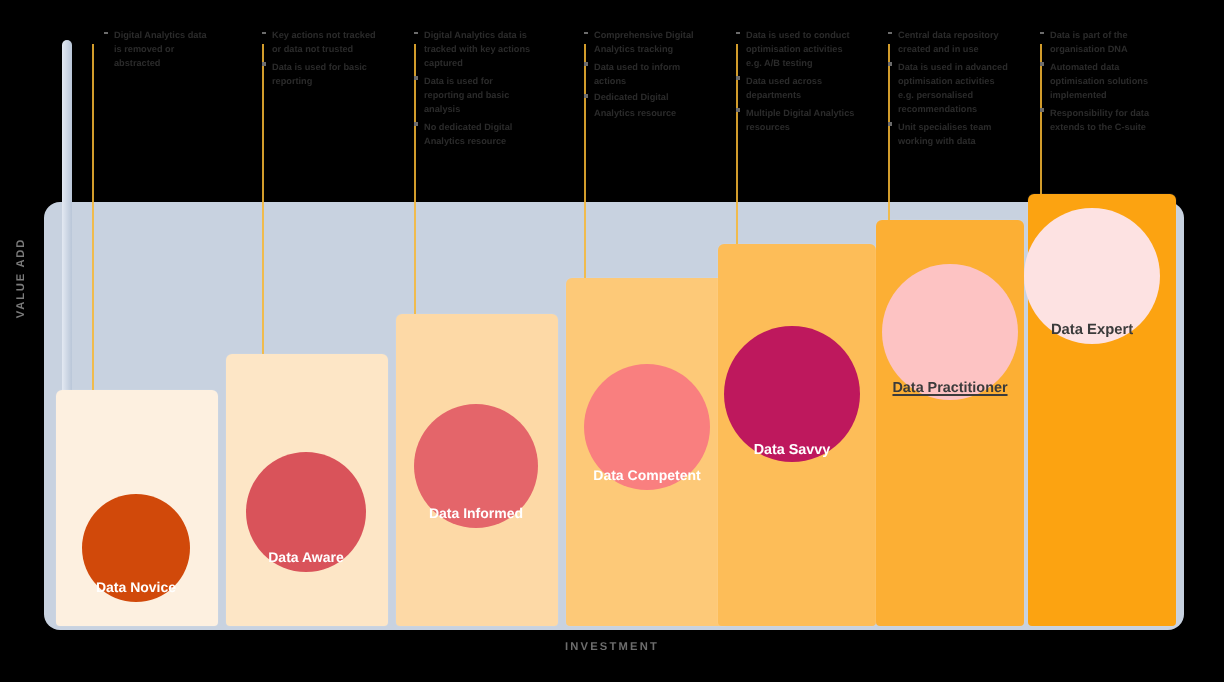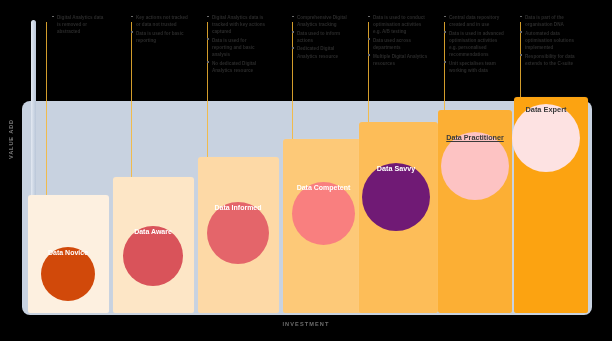--- a/index.html
+++ b/index.html
@@ -37,21 +37,21 @@
   
   .bar{
     position:absolute;border-radius:3px 3px 2px 2px;
     box-shadow:0 0 0 .5px rgba(255,255,255,.05);
   }
   
   .leader{position:absolute;width:1px;background:#f7b733;opacity:.85;}
   
   .bubble{
     position:absolute;border-radius:50%;
-    display:flex;align-items:flex-start;justify-content:center;
+    display:flex;align-items:flex-end;justify-content:center;
     text-align:center;font-weight:bold;line-height:1.15;
     padding:2px;box-sizing:border-box;
   }
   
   .col{position:absolute;color:#2b2b2b;font-size:4.6px;line-height:1.55;}
   .col ul{margin:0;padding:0;list-style:none;}
   .col li{position:relative;padding-left:5px;margin-bottom:1.5px;font-weight:bold;}
   .col li:before{
     content:"";position:absolute;left:0;top:1.6px;
     width:1.6px;height:1.6px;background:#6c6c6c;
@@ -91,21 +91,21 @@
       </div>
       <div class="bubble" style="left: 123px; top: 226px; width: 60px; height: 60px; background: rgb(217, 83, 90); color: rgb(255, 255, 255); font-size: 7px;">
         <span>Data Aware</span>
       </div>
       <div class="bubble" style="left: 207px; top: 202px; width: 62px; height: 62px; background: rgb(228, 101, 106); color: rgb(255, 255, 255); font-size: 7px;">
         <span>Data Informed</span>
       </div>
       <div class="bubble" style="left: 292px; top: 182px; width: 63px; height: 63px; background: rgb(249, 127, 127); color: rgb(255, 255, 255); font-size: 7px;">
         <span>Data Competent</span>
       </div>
-      <div class="bubble" style="left: 362px; top: 163px; width: 68px; height: 68px; background: #701a75; color: rgb(255, 255, 255); font-size: 7.2px;">
+      <div class="bubble" style="left: 362px; top: 163px; width: 68px; height: 68px; background: #be185d; color: rgb(255, 255, 255); font-size: 7.2px;">
         <span>Data Savvy</span>
       </div>
       <div class="bubble" style="left: 441px; top: 132px; width: 68px; height: 68px; background: rgb(253, 195, 195); color: rgb(59, 59, 59); font-size: 7.2px; text-decoration: underline;">
         <span>Data Practitioner</span>
       </div>
       <div class="bubble" style="left: 512px; top: 104px; width: 68px; height: 68px; background: rgb(253, 226, 226); color: rgb(59, 59, 59); font-size: 7.4px;">
         <span>Data Expert</span>
       </div>
     </div>
   <div id="cols">

